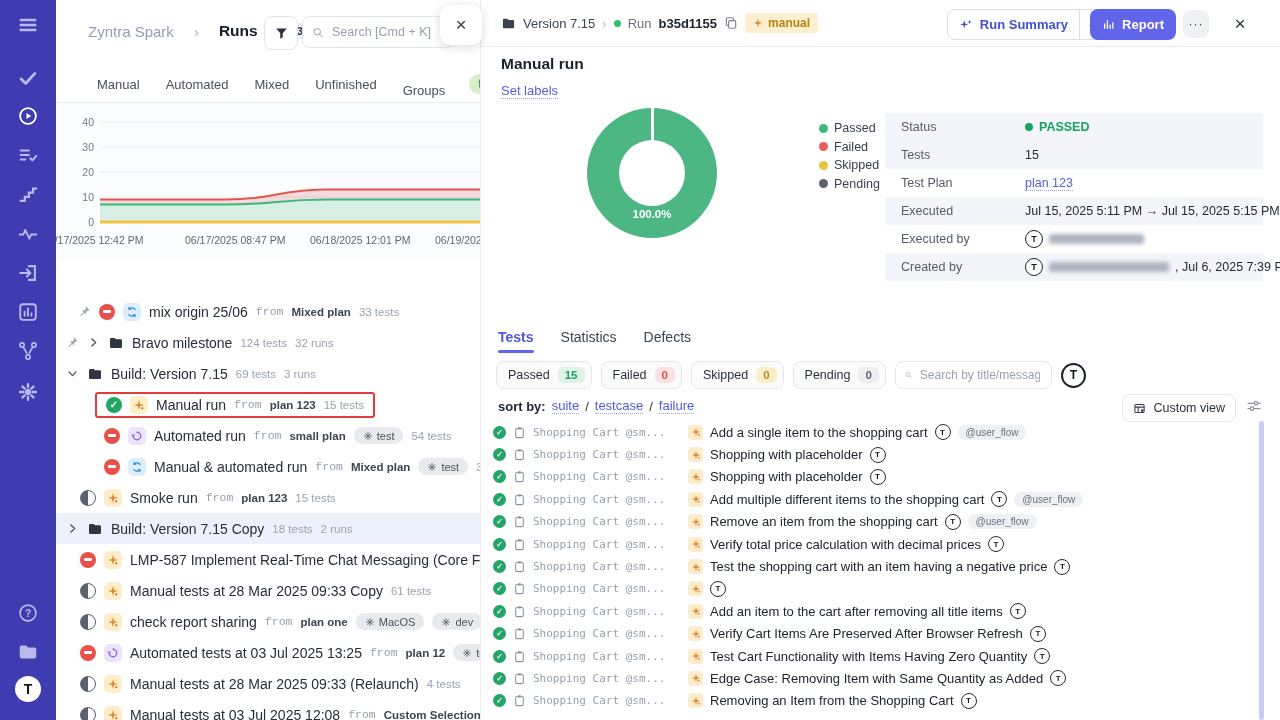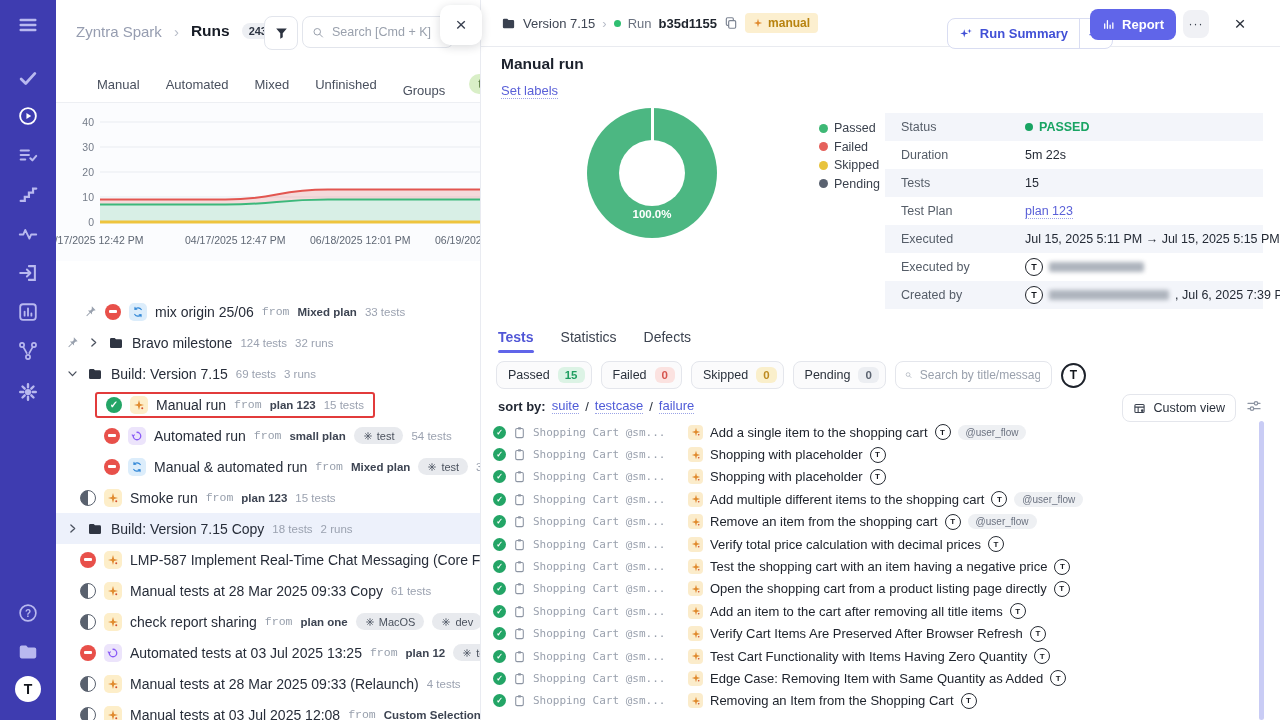--- a/index.html
+++ b/index.html
@@ -6,21 +6,21 @@
   body{width:1280px;height:720px;position:relative;overflow:hidden;background:#fff;
        font-family:"Liberation Sans",sans-serif;color:#272d39;}
   svg{display:block;}
   
   .sidebar{position:absolute;left:0;top:0;width:56px;height:720px;background:#3e3cb0;z-index:5;}
   .sb-item{position:absolute;left:0;width:56px;height:30px;display:flex;align-items:center;justify-content:center;cursor:pointer;}
   .sb-item svg{width:22px;height:22px;}
   
   .left-panel{position:absolute;left:56px;top:0;width:424px;height:720px;background:#fff;overflow:hidden;}
   .lp-header{position:absolute;left:0;top:0;width:424px;height:64px;}
-  .lp-breadcrumb{position:absolute;left:20px;top:22px;display:flex;align-items:center;gap:12px;font-size:15px;}
+  .lp-breadcrumb{position:absolute;left:32px;top:22px;display:flex;align-items:center;gap:20px;font-size:15px;}
   .bc-project{color:#969db0;}
   .bc-sep{color:#b7bcc8;font-size:15px;}
   .bc-section{font-weight:bold;color:#171c26;font-size:15.5px;}
   .bc-count{background:#edeff3;color:#2e3542;font-size:11px;font-weight:bold;border-radius:8px;padding:2px 7px;}
   .filter-btn{position:absolute;left:208px;top:16px;width:32px;height:32px;border:1px solid #e2e5ec;border-radius:8px;
       display:flex;align-items:center;justify-content:center;background:#fff;cursor:pointer;}
   .lp-search{position:absolute;left:246px;top:16px;width:152px;height:32px;border:1px solid #e2e5ec;border-radius:8px;
       display:flex;align-items:center;gap:6px;padding:0 9px;box-sizing:border-box;background:#fff;}
   .lp-search input{border:0;outline:0;width:110px;font-size:12.5px;color:#3c4350;background:transparent;font-family:"Liberation Sans",sans-serif;}
   .lp-search input::placeholder{color:#9aa1ad;}
@@ -67,21 +67,21 @@
   .dp-bc{position:absolute;left:20px;top:0;height:46px;display:flex;align-items:center;gap:7px;font-size:13px;}
   .dp-bc .fold{width:15px;height:15px;}
   .dp-bc .vtxt{color:#3f4654;}
   .dp-bc .sep{color:#b7bcc8;}
   .gdot{width:7px;height:7px;border-radius:50%;background:#2fbf71;}
   .runword{color:#6b7280;}
   .runid{font-weight:bold;color:#20262f;}
   .copy-ic{width:14px;height:14px;cursor:pointer;}
   .manual-pill{display:inline-flex;align-items:center;gap:5px;background:#fcefcf;color:#b8830f;font-size:12px;font-weight:bold;
       border-radius:4px;padding:3px 8px;}
-  .btn-split{position:absolute;right:168px;top:18px;height:29px;display:flex;align-items:stretch;border:1px solid #d9ddf2;
+  .btn-split{position:absolute;right:168px;top:9px;height:29px;display:flex;align-items:stretch;border:1px solid #d9ddf2;
       border-radius:8px;background:#fff;overflow:hidden;}
   .btn-split .main{display:flex;align-items:center;gap:7px;padding:0 11px;color:#4150d6;font-size:13px;font-weight:bold;cursor:pointer;}
   .btn-split .more{display:flex;align-items:center;padding:0 8px;border-left:1px solid #d9ddf2;color:#4150d6;
       font-size:13px;letter-spacing:1px;cursor:pointer;}
   .btn-report{position:absolute;right:105px;top:9px;height:31px;background:#6065e9;border-radius:8px;border:0;color:#fff;
       display:flex;align-items:center;gap:7px;padding:0 12px;font-size:13px;font-weight:bold;cursor:pointer;box-sizing:border-box;}
   .btn-dots{position:absolute;right:72px;top:10px;width:26px;height:28px;background:#f0f1f5;border-radius:8px;border:0;
       color:#3c4350;font-size:12px;letter-spacing:1px;display:flex;align-items:center;justify-content:center;cursor:pointer;}
   .btn-x{position:absolute;right:28px;top:10px;width:26px;height:28px;border:0;background:transparent;font-size:19px;color:#2c323d;cursor:pointer;}
   .dp-title{position:absolute;left:20px;top:55px;font-size:15.5px;font-weight:bold;color:#1b212c;}
@@ -269,26 +269,26 @@
         <text x="38" y="47.5" text-anchor="end" font-size="10.5" font-family="Liberation Sans" fill="#737b88">30</text>
         <line x1="44" y1="19" x2="424" y2="19" stroke="#e9ecf1" stroke-width="1"></line>
         <text x="38" y="22.5" text-anchor="end" font-size="10.5" font-family="Liberation Sans" fill="#737b88">40</text>
         <path d="M44,101.5 C106.7,101.5 106.7,101.5 169.4,101.5 C220.7,101.5 220.7,96.5 272,96.5 C348,96.5 348,96.5 424,96.5 L424,119 L44,119 Z" fill="rgba(60,184,123,0.18)"></path>
         <path d="M44,96.5 C106.7,96.5 106.7,96.5 169.4,96.5 C220.7,96.5 220.7,86.5 272,86.5 C348,86.5 348,86.5 424,86.5 L424,96.5 C348,96.5 348,96.5 272,96.5 C220.7,96.5 220.7,101.5 169.4,101.5 C106.7,101.5 106.7,101.5 44,101.5 Z" fill="rgba(226,86,80,0.20)"></path>
         <path d="M44,96.5 C106.7,96.5 106.7,96.5 169.4,96.5 C220.7,96.5 220.7,86.5 272,86.5 C348,86.5 348,86.5 424,86.5" fill="none" stroke="#e25650" stroke-width="2"></path>
         <path d="M44,101.5 C106.7,101.5 106.7,101.5 169.4,101.5 C220.7,101.5 220.7,96.5 272,96.5 C348,96.5 348,96.5 424,96.5" fill="none" stroke="#3cb87b" stroke-width="2"></path>
         <line x1="44" y1="119" x2="424" y2="119" stroke="#eec43e" stroke-width="3"></line>
       </svg>
       <div class="xlabel" style="left: -13px;">06/17/2025 12:42 PM</div>
-      <div class="xlabel" style="left: 129px;">04/17/2025 12:47 PM</div>
+      <div class="xlabel" style="left: 129px;">06/17/2025 08:47 PM</div>
       <div class="xlabel" style="left: 254px;">06/18/2025 12:01 PM</div>
       <div class="xlabel" style="left: 379px;">06/19/2025</div>
     </div>
   <div class="lp-runs" id="runsList">
-      <div class="run-row" style="padding-left: 28px;">
+      <div class="run-row" style="padding-left: 22px;">
         <span class="row-box">
           <svg class="pin" viewBox="0 0 24 24">
             <path d="M14.5 2.5l7 7-4.2 1.2-2.6 2.6.2 4.4-3.2-3.2-6.2 6.2-1.2-1.2 6.2-6.2-3.2-3.2 4.4.2 2.6-2.6z" fill="#99a1ae"></path>
           </svg>
           <span class="st failed"></span>
           <span class="kind mixed">
             <svg viewBox="0 0 24 24">
               <path d="M18.5 7A8 8 0 0 0 6 6.2" fill="none" stroke="#2f86d6" stroke-width="2.4" stroke-linecap="round"></path>
               <path d="M6 2.8v3.6h3.6" fill="none" stroke="#2f86d6" stroke-width="2.2" stroke-linecap="round" stroke-linejoin="round"></path>
               <path d="M5.5 17a8 8 0 0 0 12.5.8" fill="none" stroke="#2f86d6" stroke-width="2.4" stroke-linecap="round"></path>
@@ -598,24 +598,20 @@
 
   <div class="details" id="detailsTable">
       <div class="drow shade">
         <span class="dlab">Status</span>
         <span class="dval">
           <span class="status-pass">
             <span class="dot"></span>
             <span>PASSED</span>
           </span>
         </span>
-      </div>
-      <div class="drow">
-        <span class="dlab">Duration</span>
-        <span class="dval">5m 22s</span>
       </div>
       <div class="drow shade">
         <span class="dlab">Tests</span>
         <span class="dval">15</span>
       </div>
       <div class="drow">
         <span class="dlab">Test Plan</span>
         <span class="dval">
           <span class="linky">plan 123</span>
         </span>
@@ -834,21 +830,20 @@
             <rect x="9" y="2.5" width="6" height="4" rx="1.5" fill="#8d95a3"></rect>
           </svg>
         </span>
         <span class="t-suite">Shopping Cart @sm...</span>
         <span class="t-kind">
           <svg viewBox="0 0 24 24">
             <path d="M12 2l2.2 7.8L22 12l-7.8 2.2L12 22l-2.2-7.8L2 12l7.8-2.2z" fill="#e08a2e"></path>
             <circle cx="18.5" cy="18.5" r="2" fill="#d4512e"></circle>
           </svg>
         </span>
-        <span class="t-title">Open the shopping cart from a product listing page directly</span>
         <span class="t-avatar">T</span>
       </div>
       <div class="test-row">
         <span class="t-check">✓</span>
         <span class="t-clip">
           <svg viewBox="0 0 24 24">
             <rect x="5" y="4.5" width="14" height="17" rx="2.5" fill="none" stroke="#8d95a3" stroke-width="2"></rect>
             <rect x="9" y="2.5" width="6" height="4" rx="1.5" fill="#8d95a3"></rect>
           </svg>
         </span>

